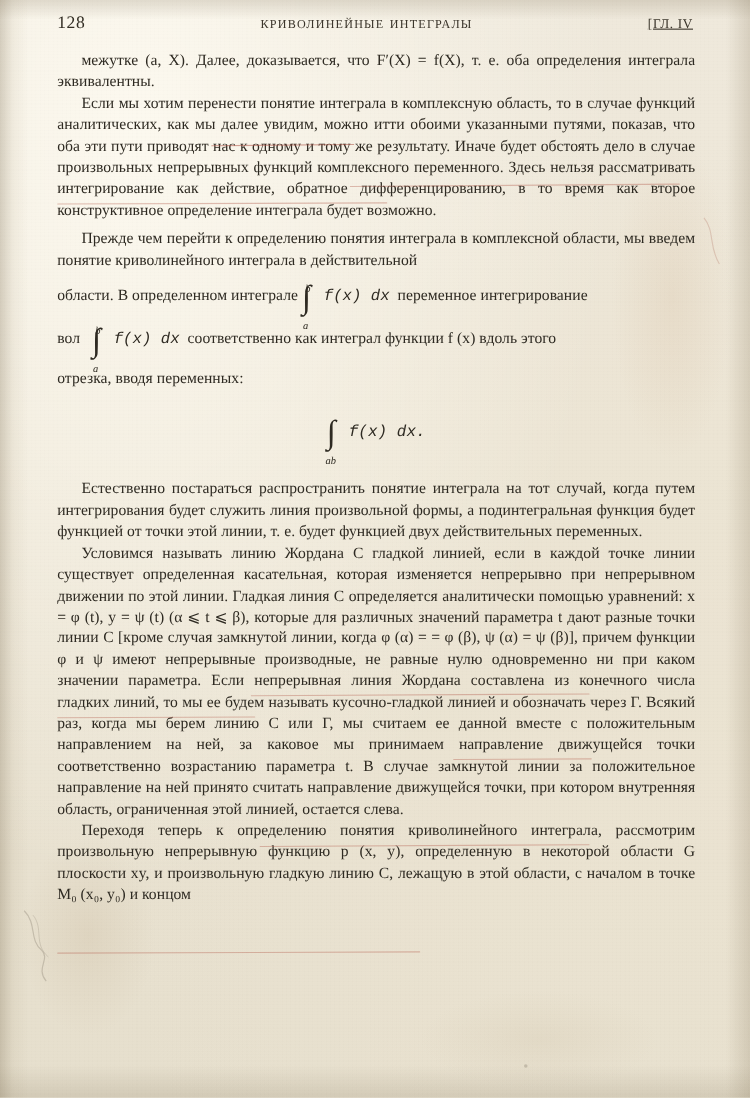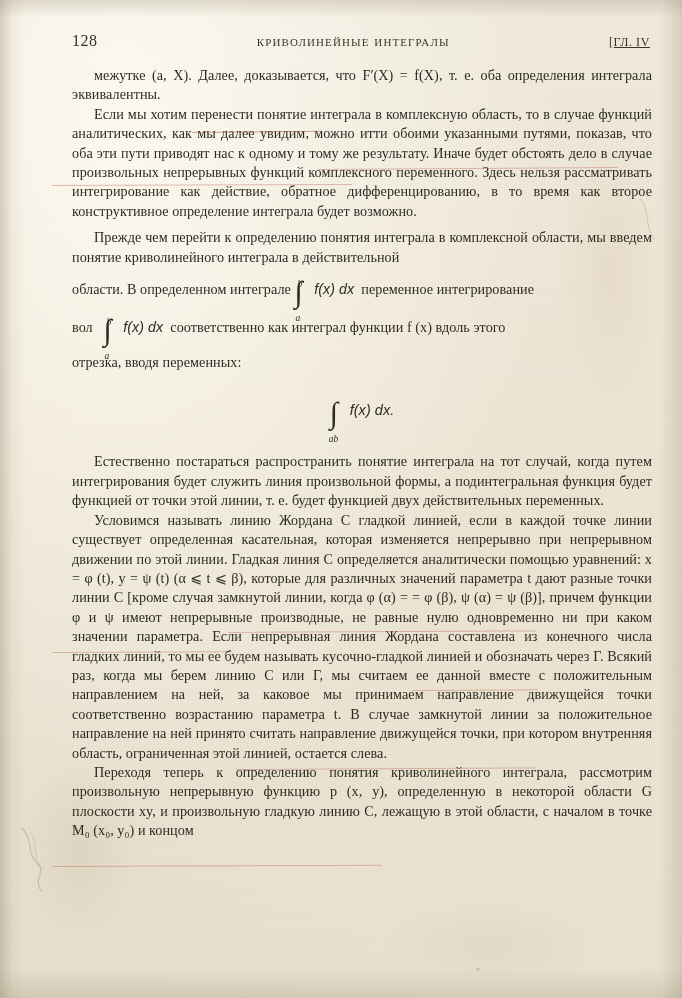--- a/index.html
+++ b/index.html
@@ -59,23 +59,22 @@
     position: absolute;
     bottom: 0; left: 0;
     width: 682px; height: 30px;
     background: linear-gradient(0deg, rgba(120,105,78,0.18) 0%, rgba(255,255,255,0) 100%);
     pointer-events: none;
   }
 
   .content {
     position: absolute;
     left: 52px;
-    top: 32px;
+    top: 12px;
     width: 580px;
-    margin-left: 20px;
   }
 
   header.running-head {
     display: flex;
     align-items: baseline;
     justify-content: space-between;
     font-size: 13.5px;
     letter-spacing: 0.4px;
     color: #3a342a;
     margin-bottom: 16px;
@@ -110,21 +109,21 @@
     line-height: 19.4px;
     color: #2e2a22;
     text-align: justify;
     text-justify: inter-word;
     letter-spacing: 0.05px;
   }
   p {
     margin: 0 0 0 0;
     text-indent: 22px;
   }
-  .math { font-style: italic; font-family: Liberation Sans, sans-serif; }
+  .math { font-style: italic; font-family: Liberation Mono, monospace; }
 
   
   .intgr {
     display: inline-block;
     position: relative;
     width: 9px;
     height: 0;
     vertical-align: baseline;
   }
   .intgr .sym {

